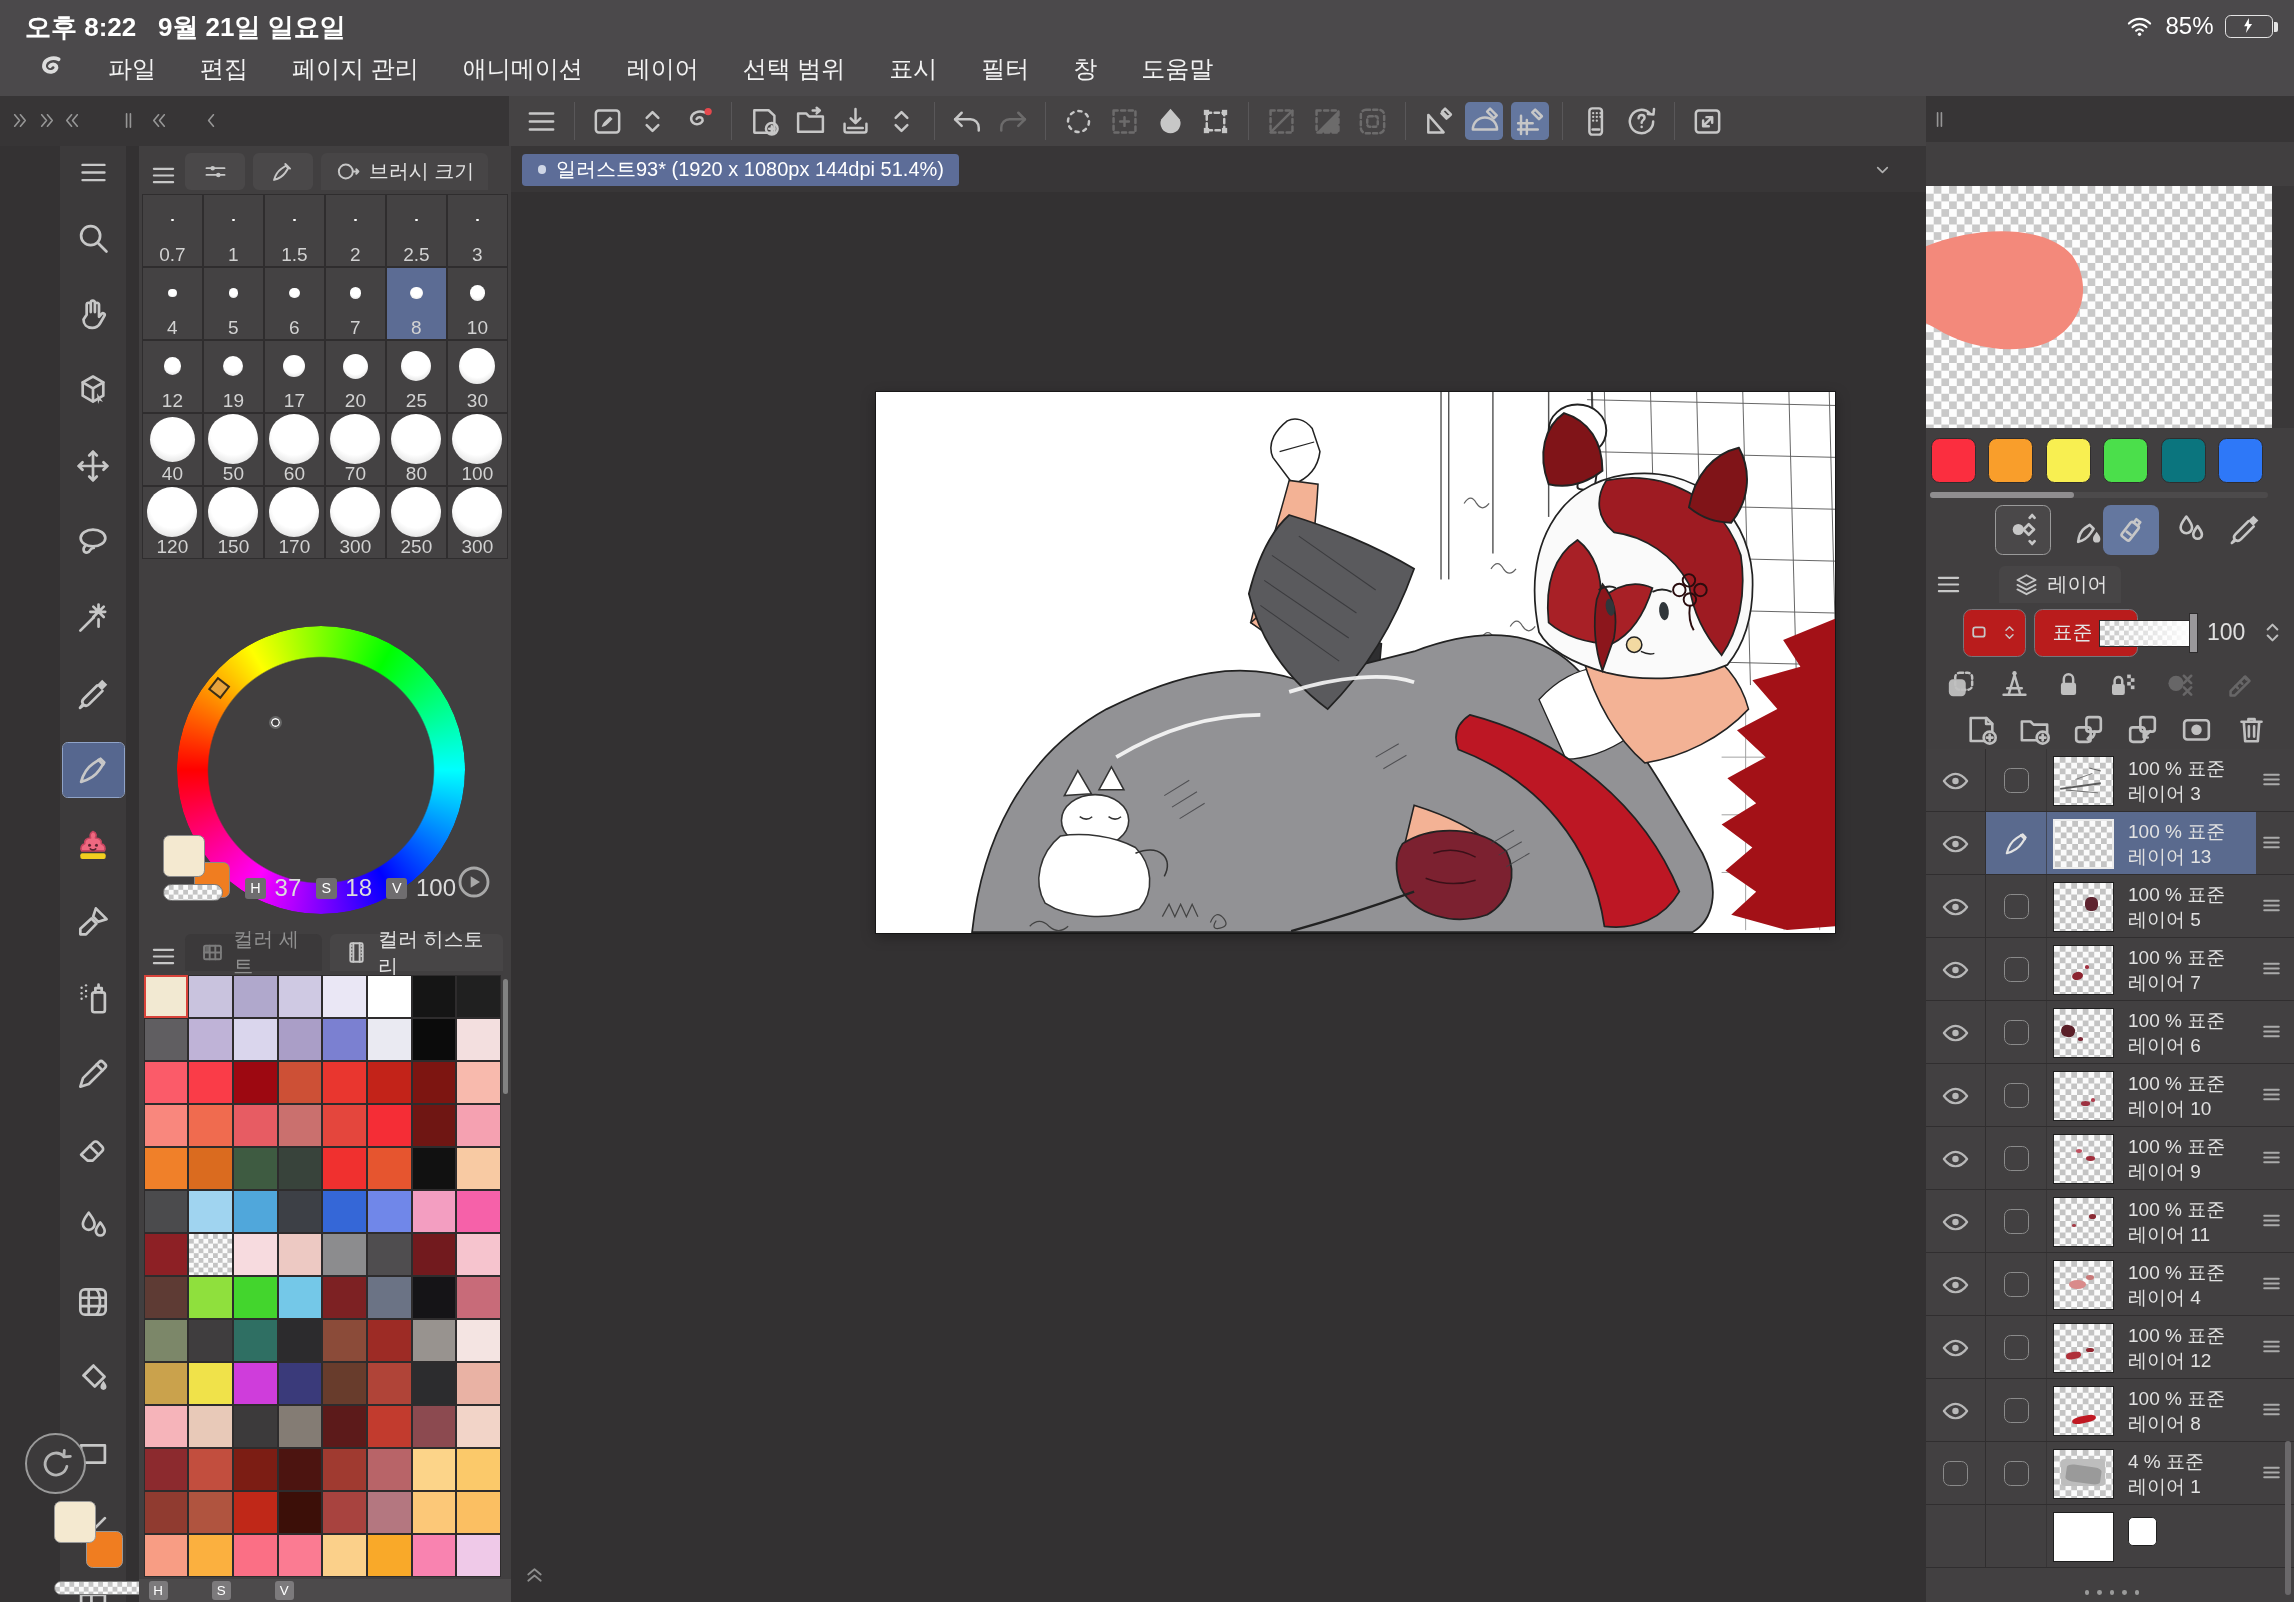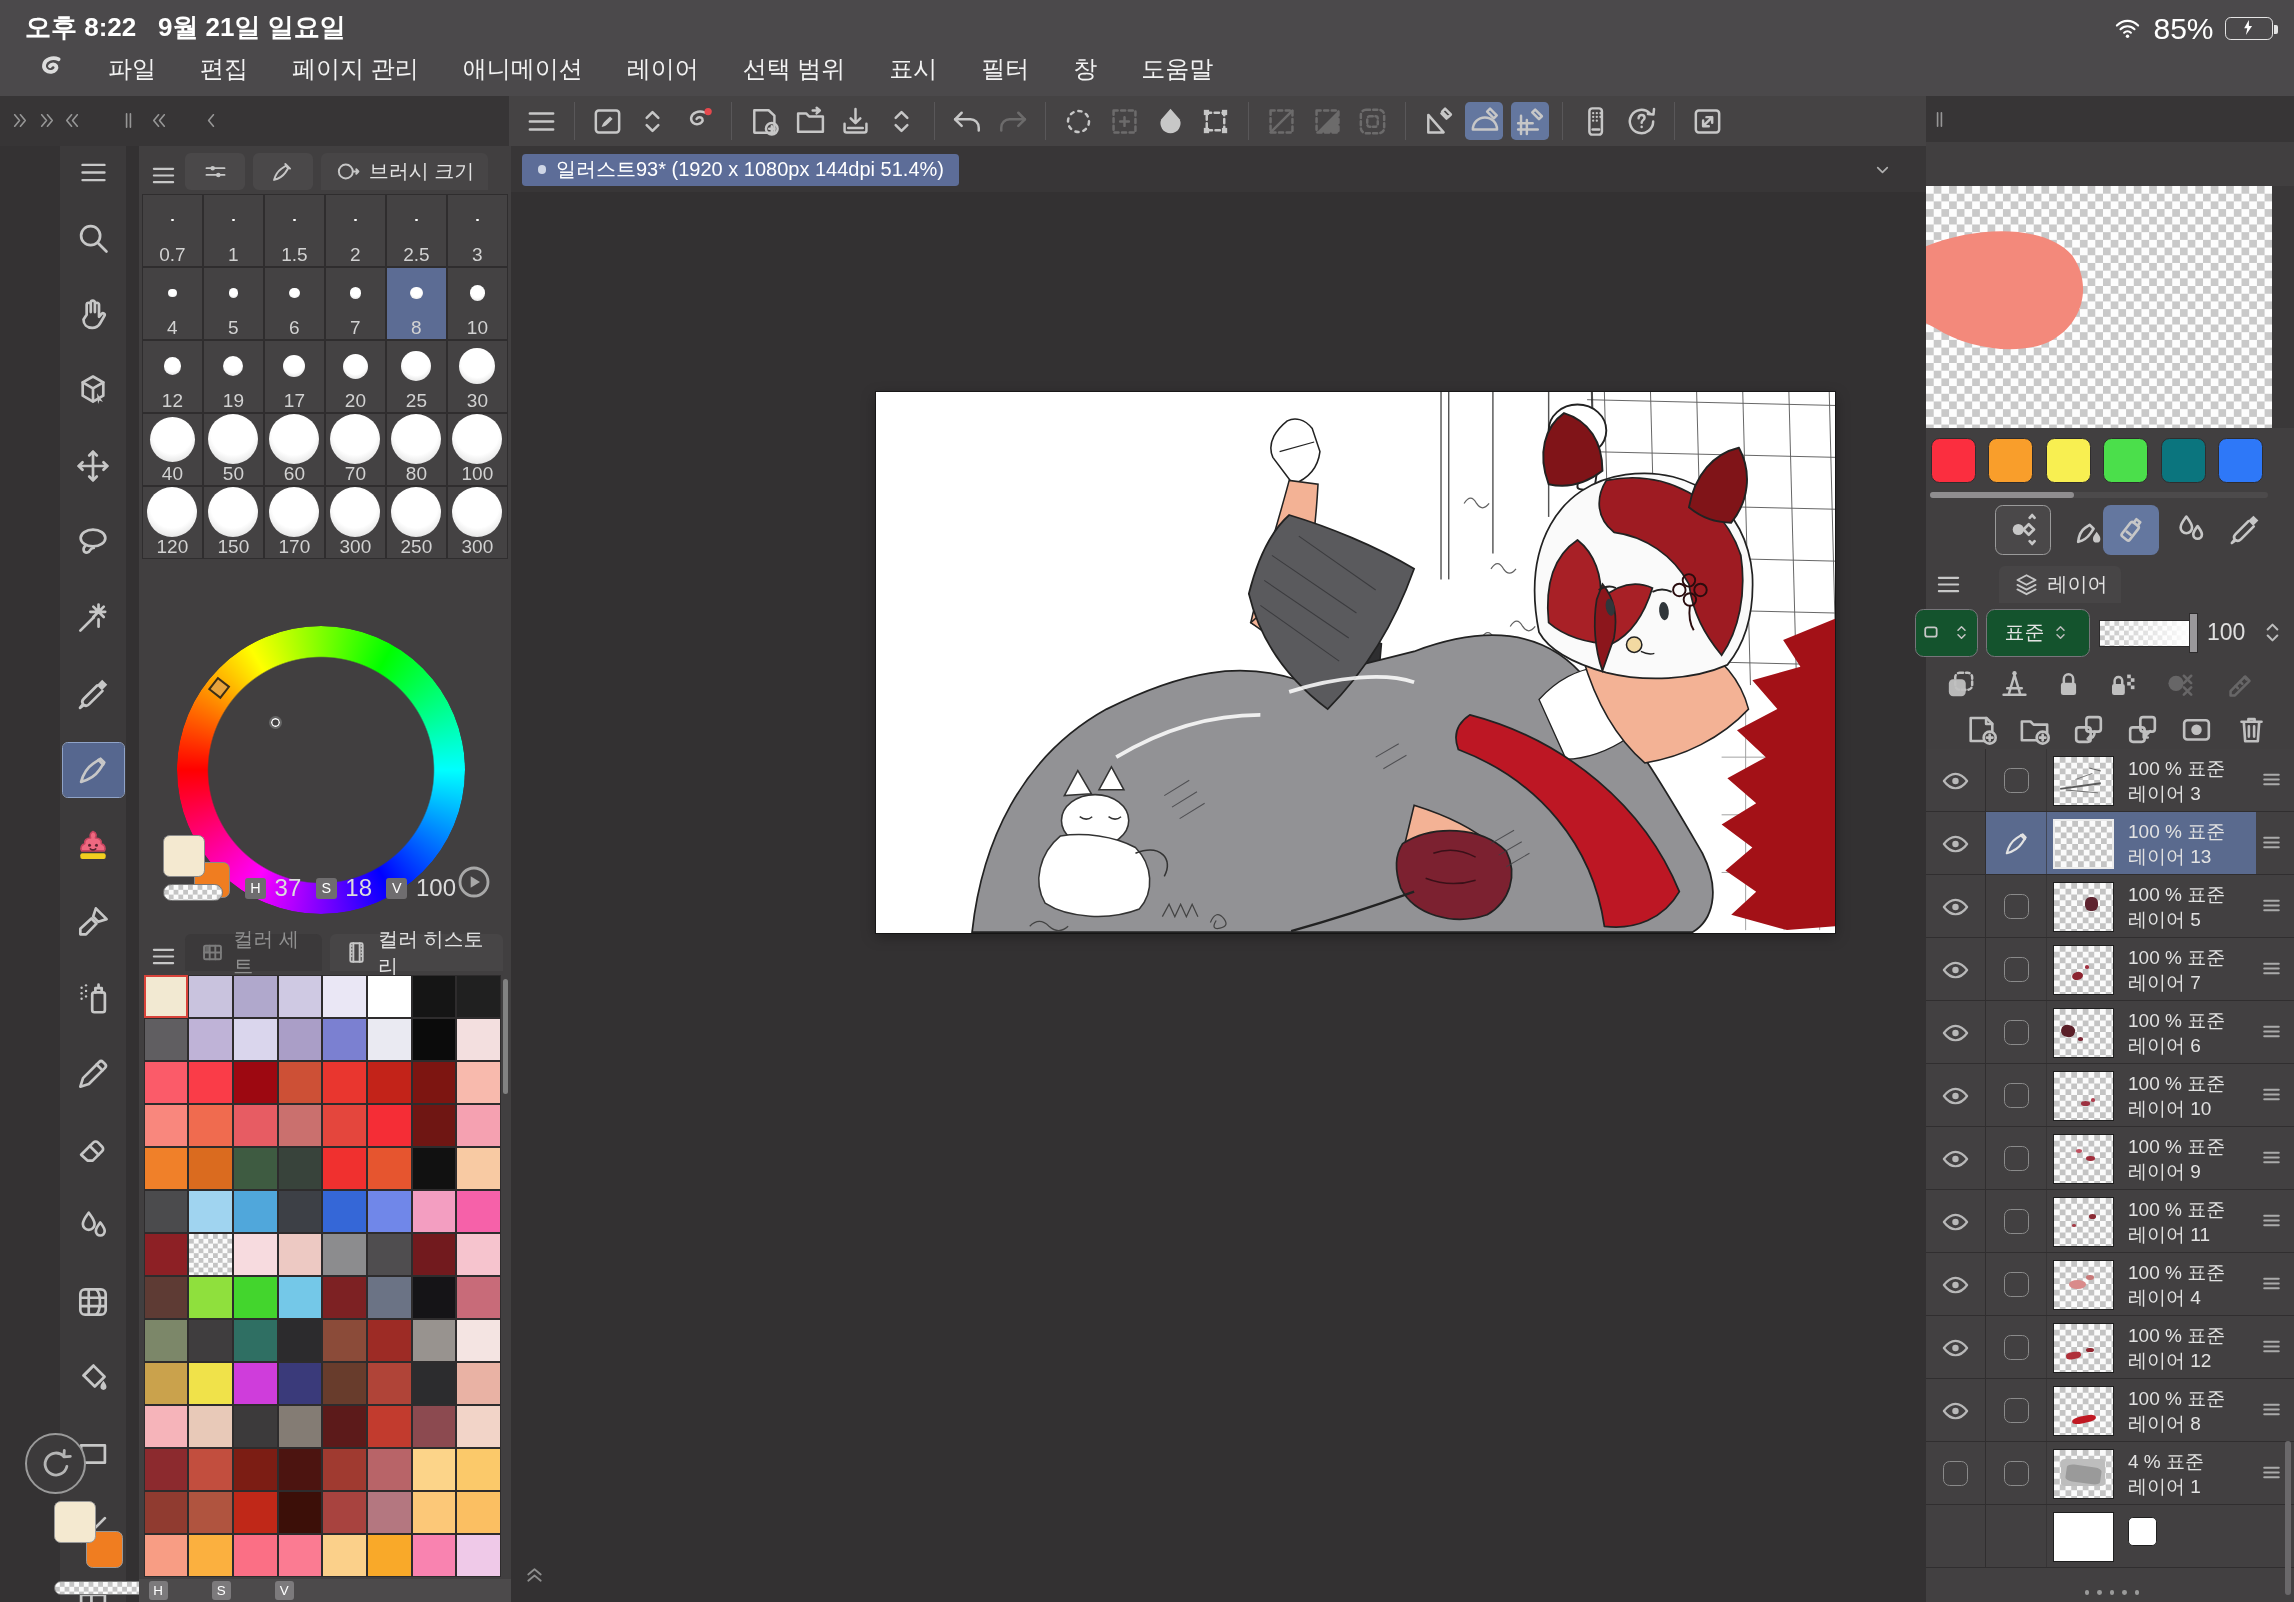--- a/index.html
+++ b/index.html
@@ -107,21 +107,21 @@
   #mix-scroll{left:3.8px;top:396px;width:338px;height:5.8px;background:#4c4a4b;border-radius:2.9px;}
   #mix-scroll .thumb{width:144px;height:5.8px;background:#8f8d8f;border-radius:2.9px;}
   #mix-tools{left:0;top:407px;width:368px;height:54px;}
   .mix-tbtn{position:absolute;width:56px;height:50px;display:flex;align-items:center;justify-content:center;border-radius:7.7px;}
   .mix-tbtn .ic{width:37px;height:37px;}
   .mix-tbtn.framed{border:1.9px solid #9a9a9a;background:#4a4849;}
   .mix-tbtn.active{background:#64779f;}
 
   #layer-head{left:0;top:467px;width:368px;height:42px;display:flex;align-items:center;gap:7.7px;padding-left:7.7px;}
   #layer-controls{left:0;top:511px;width:368px;height:54px;}
-  .lctl{position:absolute;border:1.4px solid #77757a;border-radius:8.6px;background:#14532d;display:flex;align-items:center;justify-content:center;gap:5.8px;}
+  .lctl{position:absolute;border:1.4px solid #77757a;border-radius:8.6px;background:#b91c1c;display:flex;align-items:center;justify-content:center;gap:5.8px;margin-left:48px;}
   #blend-dd{left:60px;top:1.9px;width:104px;height:48px;font-size:20px;color:#e4e4e4;}
   #shape-dd{left:-11.5px;top:1.9px;width:63px;height:48px;}
   #op-slider{left:173px;top:12.5px;width:94px;height:27px;border:1px solid #2d2b2c;position:absolute;}
   #op-slider .grad{position:absolute;inset:0;background:linear-gradient(to right,rgba(255,255,255,0),#fff);}
   #op-handle{position:absolute;left:263px;top:5.8px;width:8.6px;height:40px;background:#9a989b;border:1px solid #2d2b2c;}
   #op-value{position:absolute;left:281px;top:11.5px;font-size:23px;color:#e0e0e0;}
   #op-chev{position:absolute;left:332px;top:9.6px;width:29px;height:31px;color:#bdbdbd;}
   .lh-ic{position:absolute;width:35px;height:35px;color:#c0c0c0;}
 
   #layer-list{left:0;top:653px;width:368px;height:853px;overflow:hidden;background:#424041;}
@@ -151,21 +151,21 @@
 
   <div class="abs" id="statusmenu">
     <div class="abs" id="status-time"><span>오후 8:22</span>&nbsp;&nbsp;&nbsp;<span>9월 21일 일요일</span></div>
     <div class="abs row" id="status-right">
       <span class="ic" style="width:29px;height:29px;color:#fff">
           <svg viewBox="0 0 24 24" fill="none" stroke="currentColor" stroke-width="1.7" stroke-linecap="round" stroke-linejoin="round">
             <path d="M3.2 9.6C5.8 7 8.8 5.7 12 5.7s6.2 1.3 8.8 3.9M6.2 12.6c1.7-1.7 3.6-2.5 5.8-2.5s4.1.8 5.8 2.5M9.2 15.5c.8-.8 1.7-1.2 2.8-1.2s2 .4 2.8 1.2"></path>
             <circle cx="12" cy="18.4" r="1.4" fill="currentColor" stroke="none"></circle>
           </svg>
         </span>
-      <span style="font-size:30px;color:#fff">85%</span>
+      <span style="font-size:24px;color:#fff">85%</span>
       <span id="battery"><span class="fill"></span><span class="nub"></span><span class="ic bolt">
             <svg viewBox="0 0 24 24" fill="none" stroke="currentColor" stroke-width="1.7" stroke-linecap="round" stroke-linejoin="round">
               <path d="M12.5 2.5L6.5 13h4l-1.8 8.5L16.5 10h-4z" fill="currentColor" stroke="none"></path>
             </svg>
           </span></span>
     </div>
     <span class="abs ic" id="app-logo">
         <svg viewBox="0 0 24 24" fill="none" stroke="currentColor" stroke-width="1.7" stroke-linecap="round" stroke-linejoin="round">
           <path d="M16.2 5.8c-4.2-1.6-8.6.2-9.2 3.5-.5 3 2.2 4.9 4.7 4.5 2.3-.3 3.7-2.2 2.9-3.7-.8-1.4-3-1.3-3.9.1" stroke-width="2.4"></path>
         </svg>

